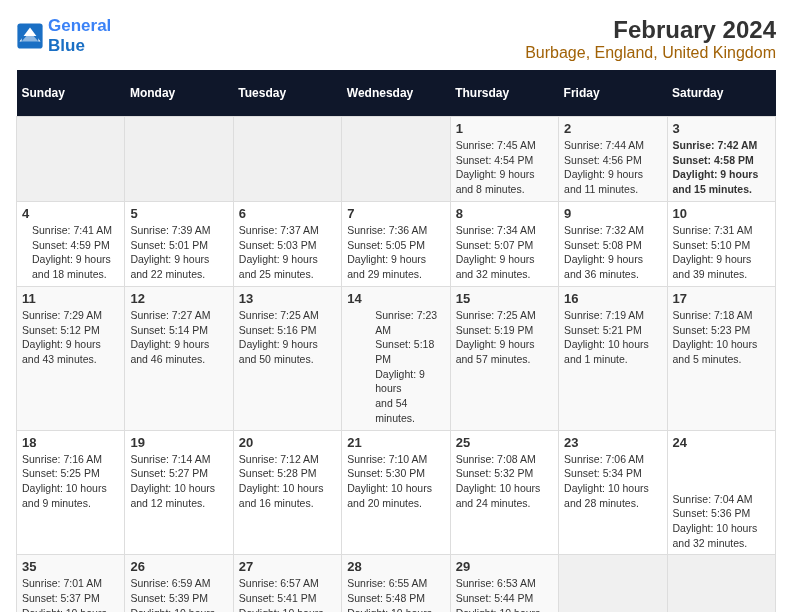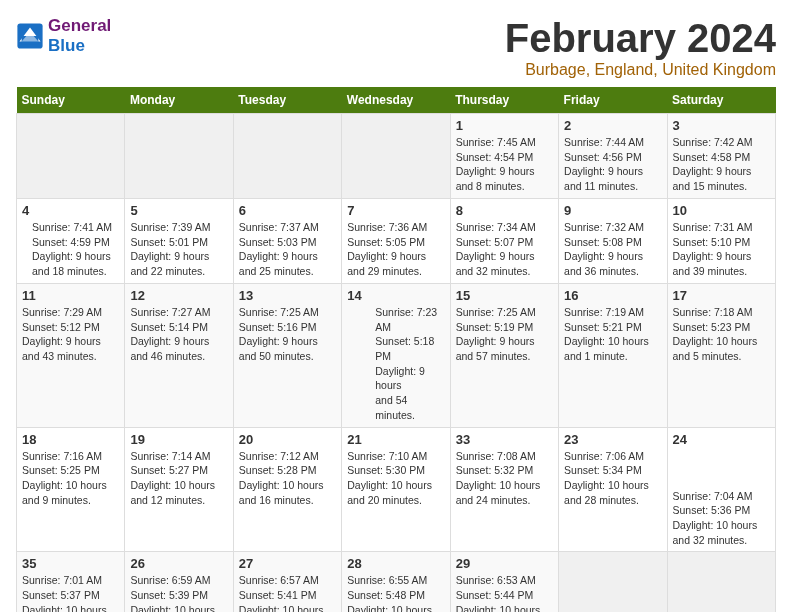--- a/index.html
+++ b/index.html
@@ -22,39 +22,39 @@
       gap: 4px;
     }
     .logo-icon {
       width: 28px;
       height: 28px;
     }
     .title-block {
       text-align: right;
     }
     .title-block h1 {
-      font-size: 40px;
+      font-size: 24px;
       font-weight: bold;
       color: #333;
     }
     .title-block h2 {
       font-size: 16px;
       font-weight: normal;
       color: #a16207;
     }
     table {
       width: 100%;
       border-collapse: collapse;
       font-size: 11px;
     }
     thead tr th {
-      background: #4d7c0f;
+      background: #0f172a;
       color: #fff;
       text-align: left;
-      padding: 6px 5px;
+      padding: 16px 5px;
       font-size: 12px;
       font-weight: bold;
     }
     tbody tr {
       vertical-align: top;
     }
     tbody tr td {
       border: 1px solid #ddd;
       padding: 4px 5px;
       vertical-align: top;
@@ -89,21 +89,21 @@
 
 <div class="header">
   <div class="logo">
     <svg class="logo-icon" viewBox="0 0 40 40">
       <rect x="2" y="2" width="36" height="36" rx="4" fill="#1a6fc4"></rect>
       <polygon points="20,8 35,28 5,28" fill="white"></polygon>
       <rect x="8" y="20" width="24" height="12" fill="#1a6fc4"></rect>
       <polygon points="20,14 32,28 8,28" fill="white" opacity="0.5"></polygon>
     </svg>
     <div>
-      <div style="font-size:17px;font-weight:bold;color:#701a75;">General</div>
+      <div style="font-size:17px;font-weight:bold;color:#3b82f6;">General</div>
       <div style="font-size:17px;font-weight:bold;color:#1a6fc4;">Blue</div>
     </div>
   </div>
   <div class="title-block">
     <h1>February 2024</h1>
     <h2>Burbage, England, United Kingdom</h2>
   </div>
 </div>
 
 <table>
@@ -133,21 +133,21 @@
         </td>
         <td>
           <span class="day-num">2</span>
           <div class="day-info" style="white-space: pre-line;">Sunrise: 7:44 AM
 Sunset: 4:56 PM
 Daylight: 9 hours
 and 11 minutes.</div>
         </td>
         <td>
           <span class="day-num">3</span>
-          <div class="day-info" style="white-space: pre-line;">Sunrise: 7:42 AM
+          <div class="day-info" style="white-space: pre-line; font-weight: bold;">Sunrise: 7:42 AM
 Sunset: 4:58 PM
 Daylight: 9 hours
 and 15 minutes.</div>
         </td>
       </tr>
       <tr class="week-row">
         <td>
           <span class="day-num">4</span>
           <div class="day-info" style="white-space: pre-line; margin-left: 10px;">Sunrise: 7:41 AM
 Sunset: 4:59 PM
@@ -271,21 +271,21 @@
 and 16 minutes.</div>
         </td>
         <td>
           <span class="day-num">21</span>
           <div class="day-info" style="white-space: pre-line;">Sunrise: 7:10 AM
 Sunset: 5:30 PM
 Daylight: 10 hours
 and 20 minutes.</div>
         </td>
         <td>
-          <span class="day-num">33</span>
+          <span class="day-num">25</span>
           <div class="day-info" style="white-space: pre-line;">Sunrise: 7:08 AM
 Sunset: 5:32 PM
 Daylight: 10 hours
 and 24 minutes.</div>
         </td>
         <td>
           <span class="day-num">23</span>
           <div class="day-info" style="white-space: pre-line;">Sunrise: 7:06 AM
 Sunset: 5:34 PM
 Daylight: 10 hours

